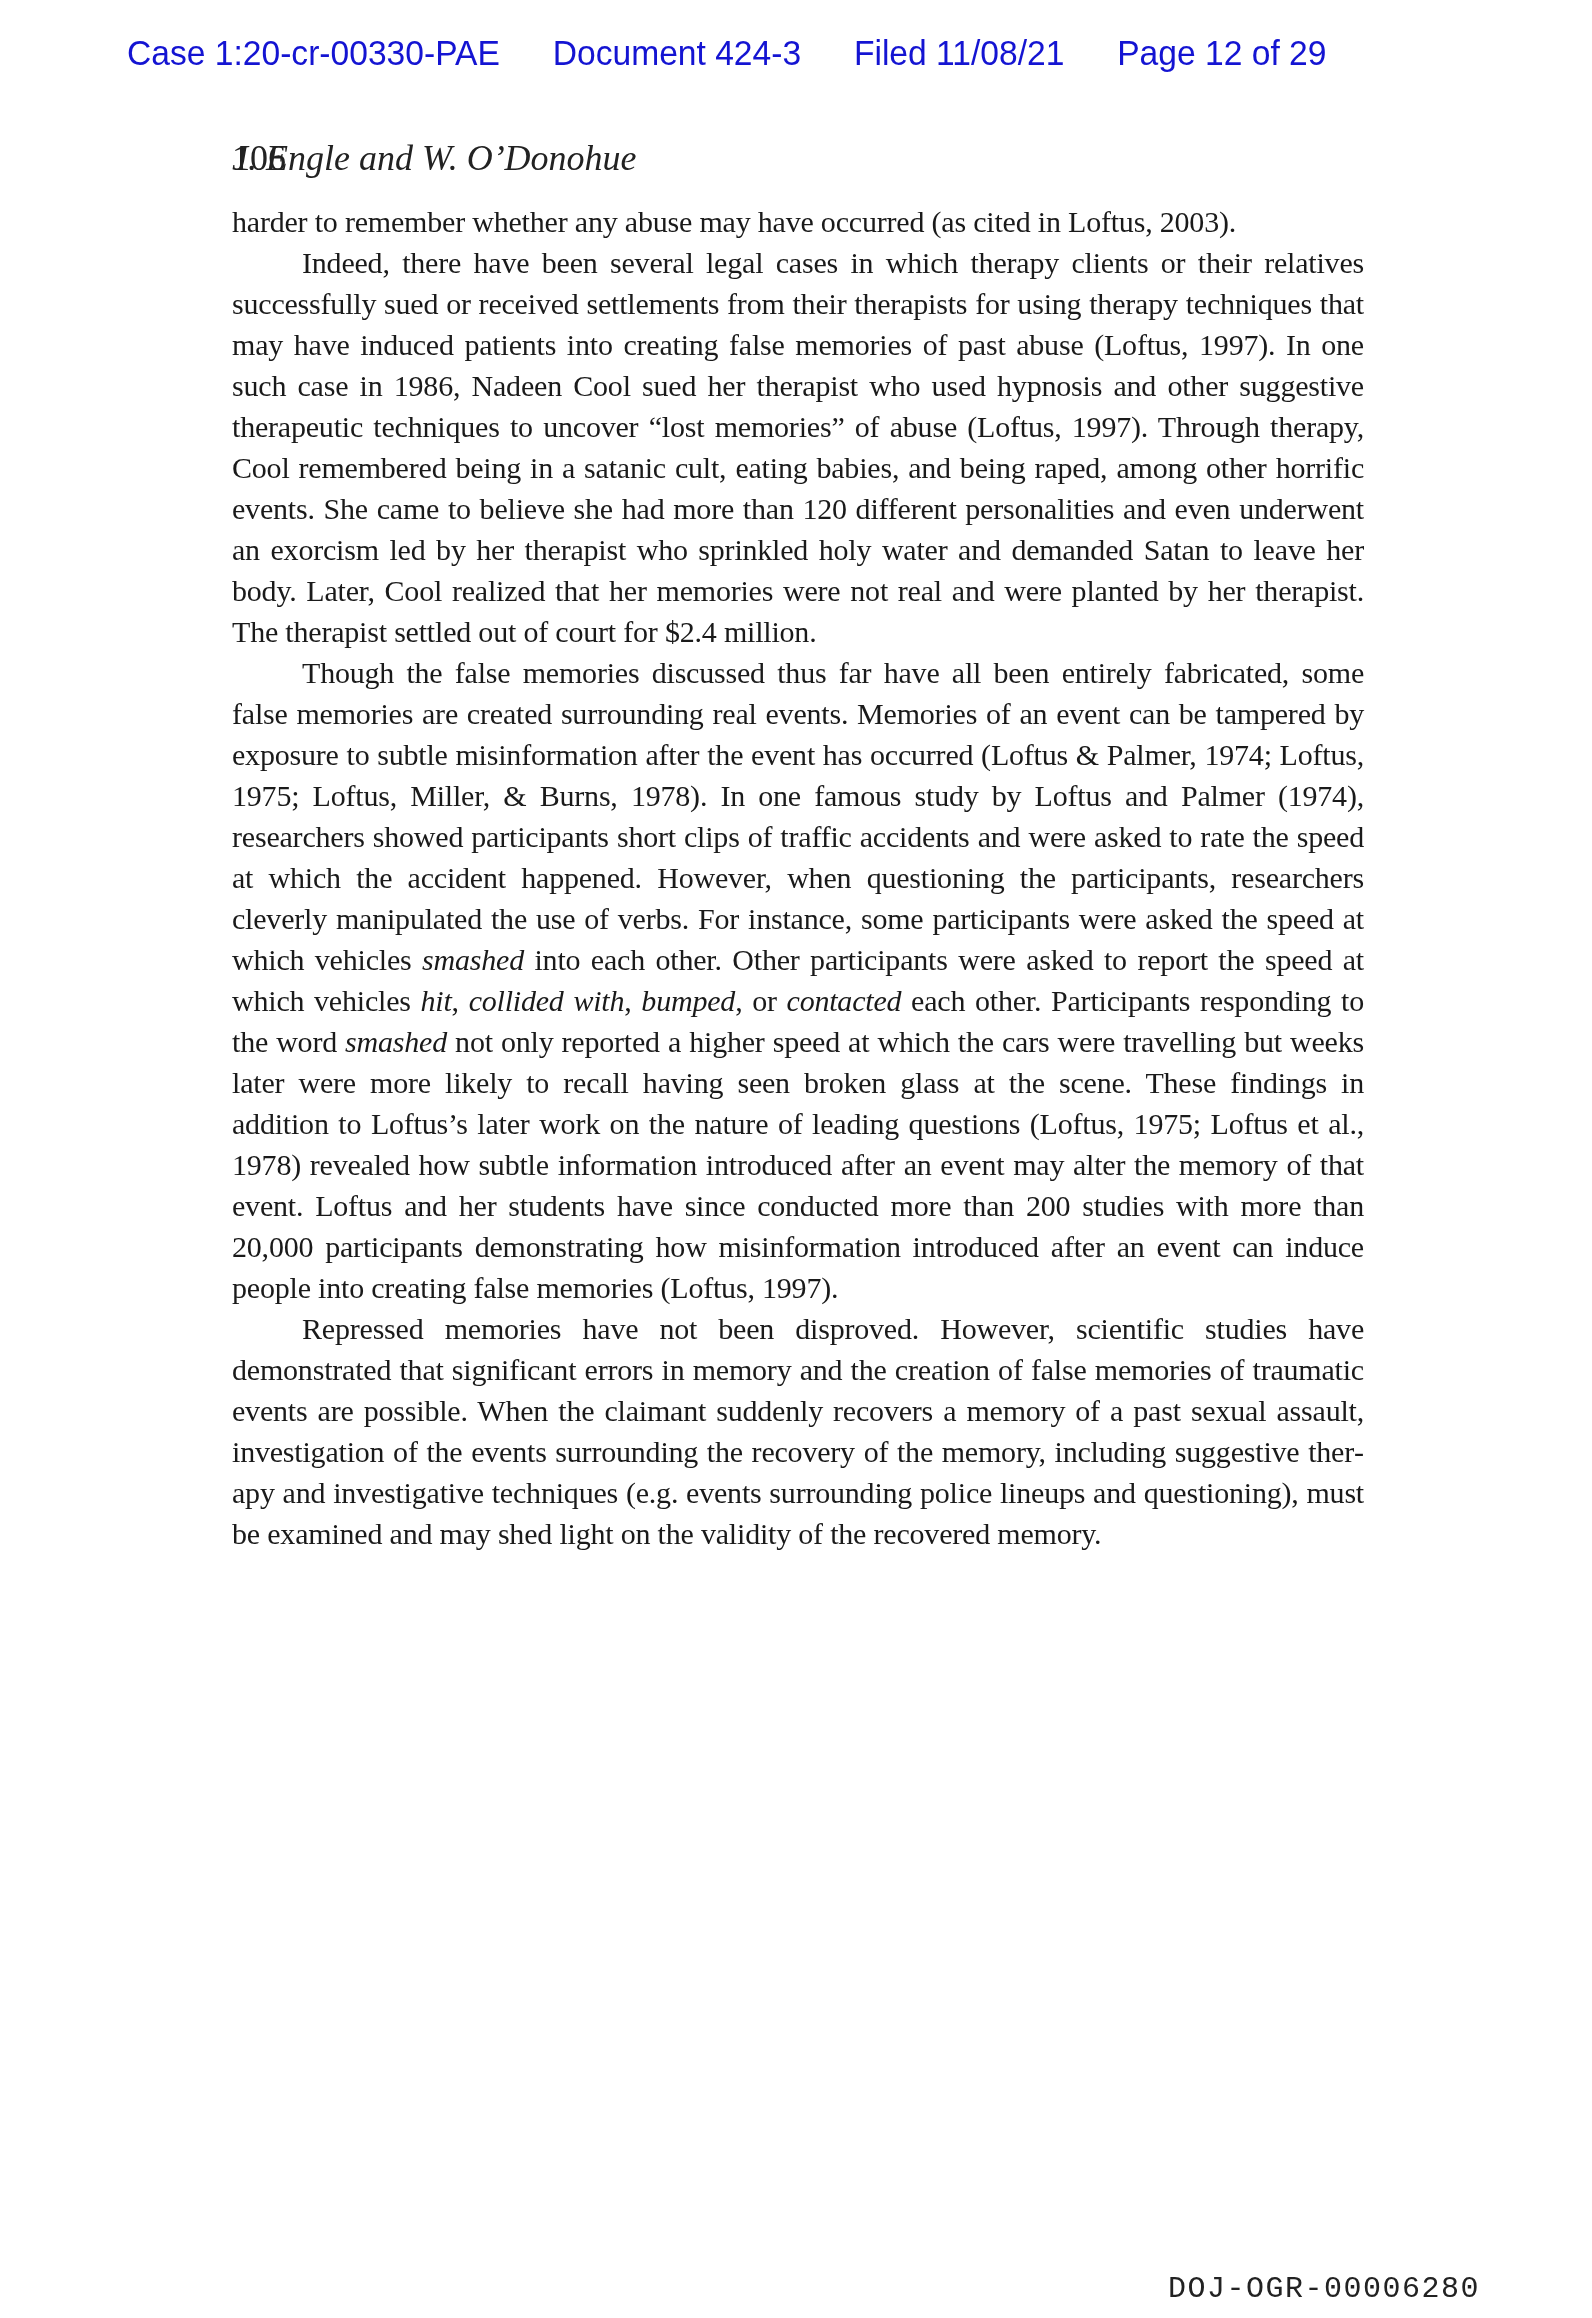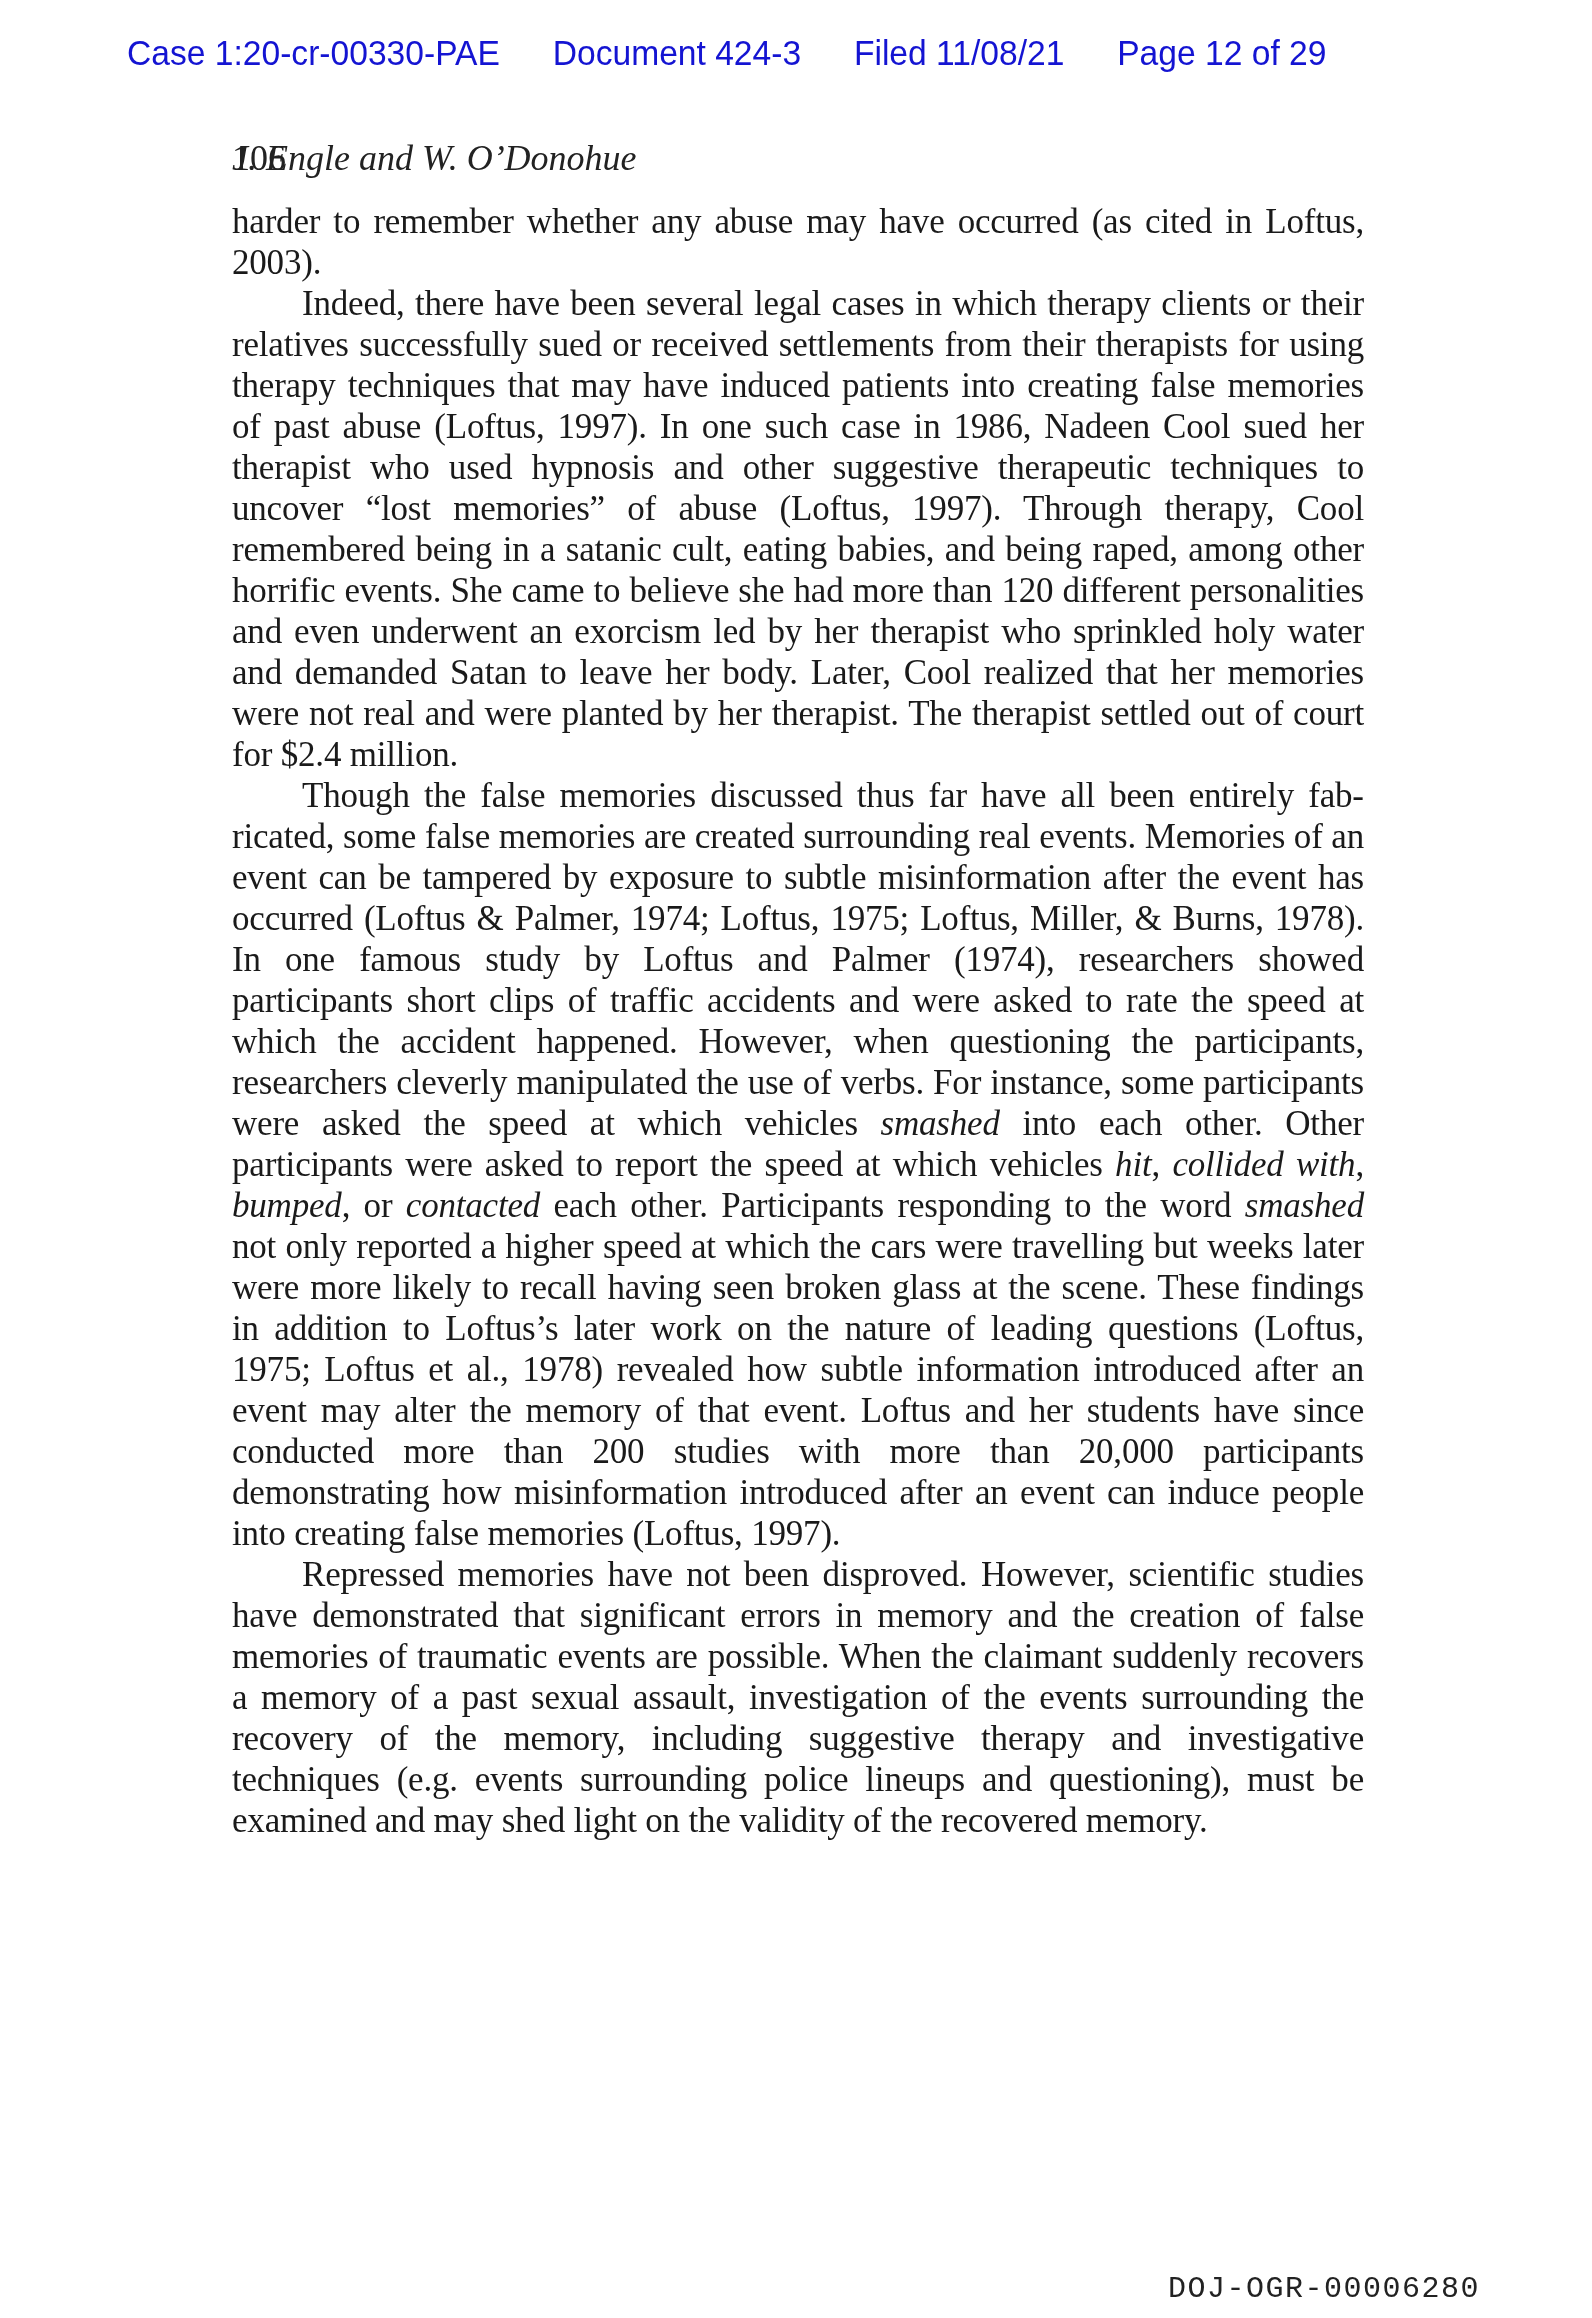--- a/index.html
+++ b/index.html
@@ -15,21 +15,21 @@
   .stamp .s-doc { margin-right: 55px; }
   .stamp .s-filed { margin-right: 55px; }
   .running-head {
     position: absolute; top: 137px; left: 232px; width: 1132px; height: 38px;
     font-family: "Liberation Serif", serif; font-size: 36px; color: #222;
   }
   .running-head .pageno { position: absolute; left: 0; top: 0; }
   .running-head .authors { position: absolute; left: 0; right: 0; top: 0; text-align: left; font-style: italic; }
   .body-text {
     position: absolute; top: 201px; left: 232px; width: 1132px;
-    font-family: "Liberation Serif", serif; font-size: 35px; line-height: 41px;
+    font-family: "Liberation Serif", serif; font-size: 30px; line-height: 41px;
     color: #1a1a1a; text-align: justify; hyphens: manual;
     letter-spacing: -0.2px;
   }
   .body-text p { margin: 0; }
   .body-text p.indent { text-indent: 70px; }
   .footer-bates {
     position: absolute; top: 2272px; left: 1168px;
     font-family: "Liberation Mono", monospace; font-size: 30px; color: #222;
     letter-spacing: 1.5px;
   }

